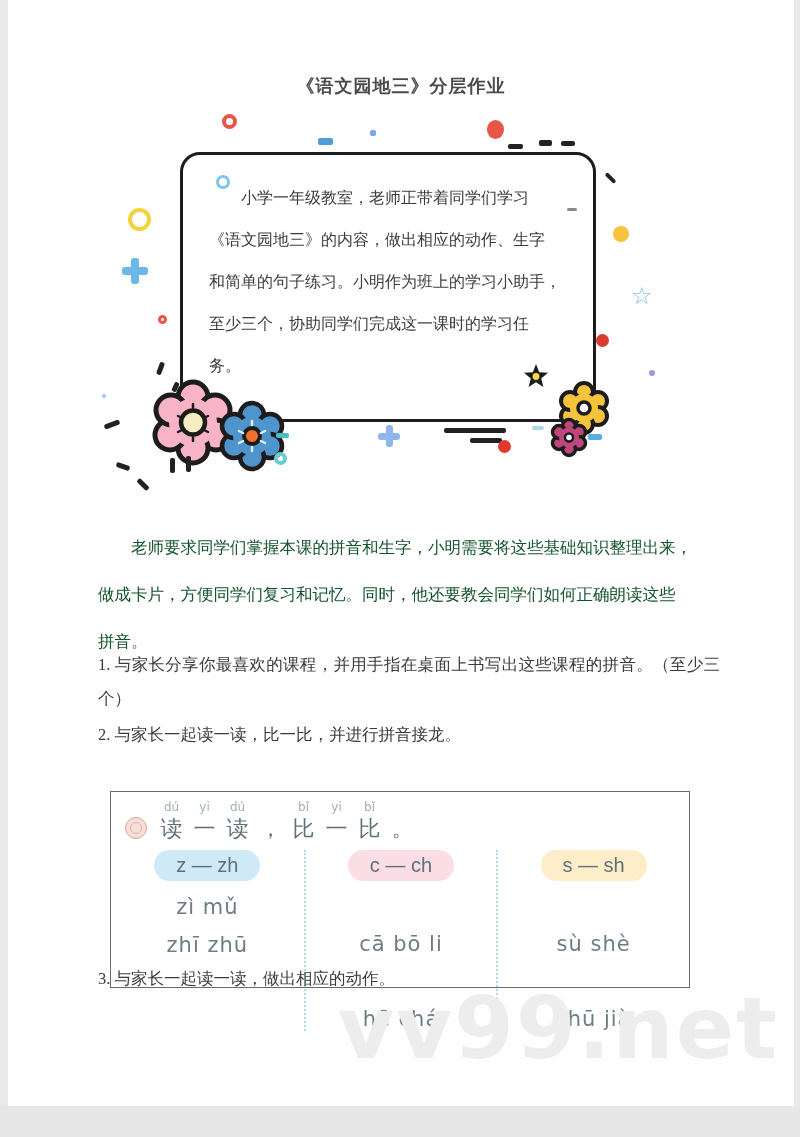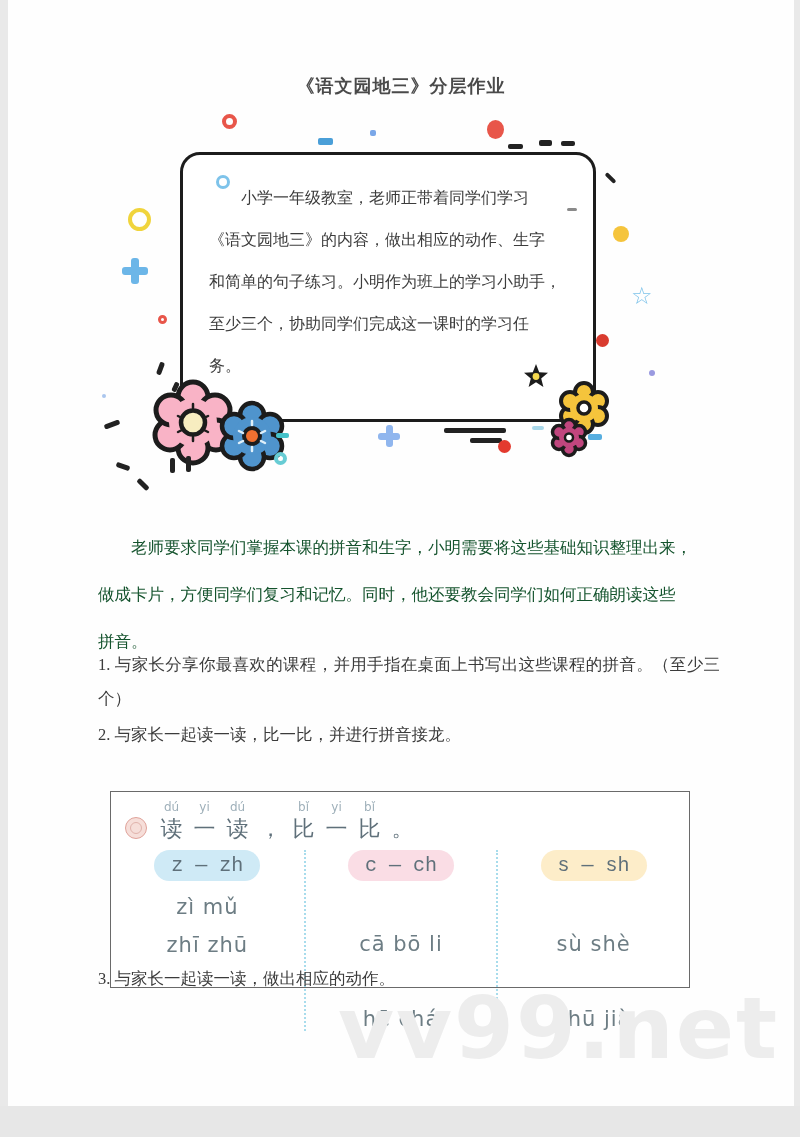--- a/index.html
+++ b/index.html
@@ -75,21 +75,21 @@
   }
   .seal::after { content:""; position:absolute; inset:4px; border-radius:50%; border:1px solid #e0b3ac; }
   .py-char { display:flex; flex-direction:column; align-items:center; width:33px; }
   .py-char .py { font-size:12px; color:#9fb0ba; height:16px; font-family:"DejaVu Sans", sans-serif; }
   .py-char .ch { font-size:22px; color:#5f707a; line-height:26px; font-family:"DejaVu Sans", sans-serif; }
   .py-cols { position:absolute; left:0; top:58px; width:100%; display:flex; }
   .py-col { width:33.33%; display:flex; flex-direction:column; align-items:center; }
   .py-col + .py-col { border-left:2px dotted #a8dcec;gap:37px; }
   .pill {
     min-width:106px; padding:4px 16px; border-radius:18px; text-align:center;
-    font-size:20px; color:#5f707a; font-family:Liberation Mono, monospace;
+    font-size:20px; color:#5f707a; font-family:Liberation Sans, sans-serif;
   }
   .pill-blue { background:#cfeaf6; }
   .pill-pink { background:#fadde5; }
   .pill-yellow { background:#fdedc9; }
   .py-word { font-size:21px; color:#6d7d84; margin-top:14px; font-family:"DejaVu Sans", sans-serif; letter-spacing:1px; }
 
   
   svg.flower { position:absolute; overflow:visible; }
   .bottom-band { position:absolute; left:0; top:1106px; width:800px; height:31px; background:#e7e7e7; }
 </style>

